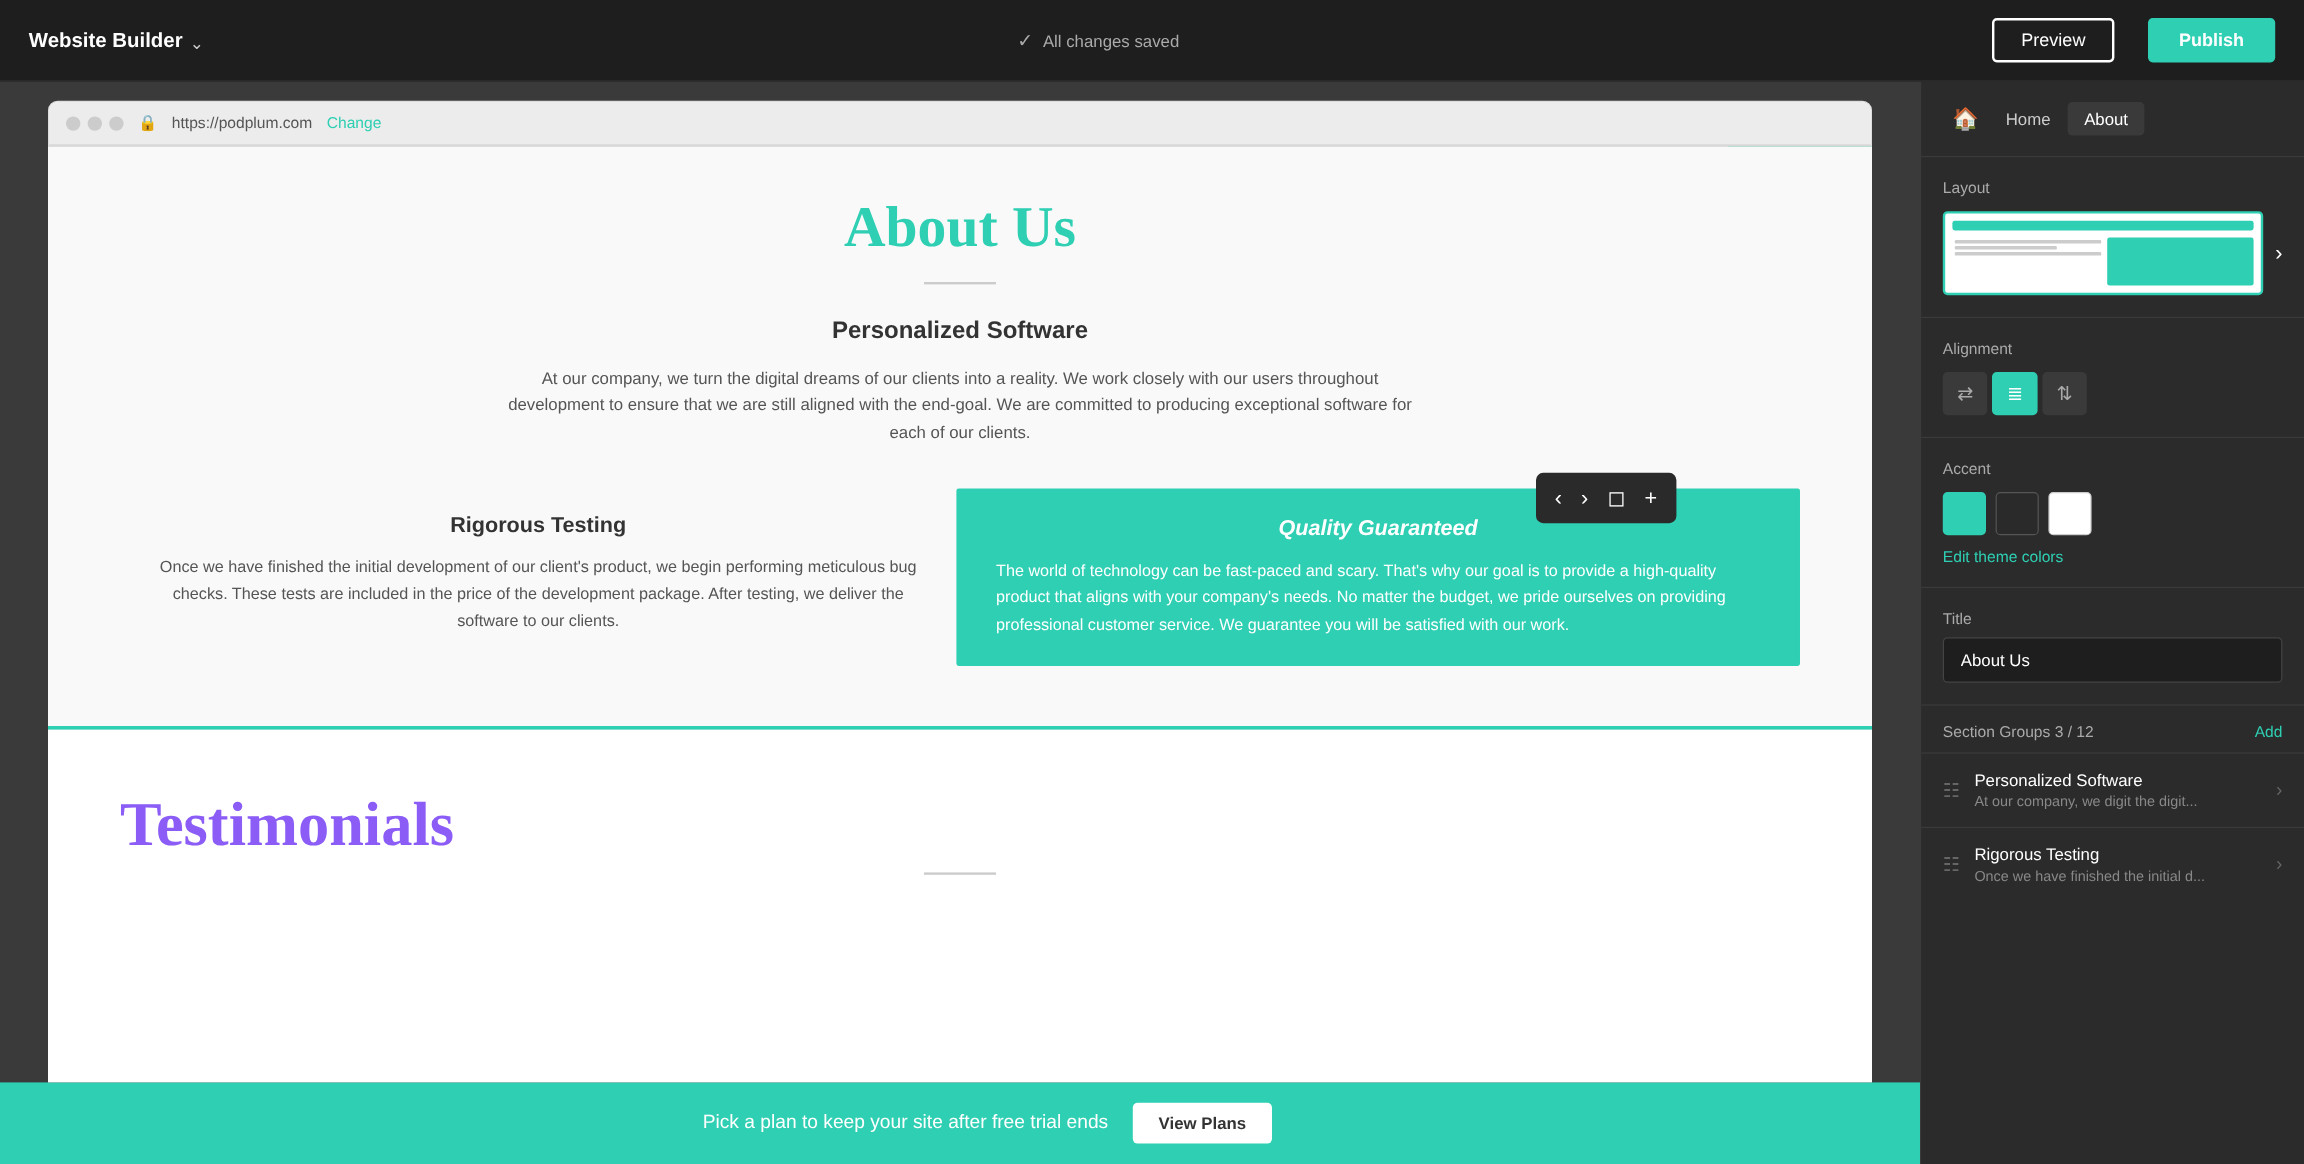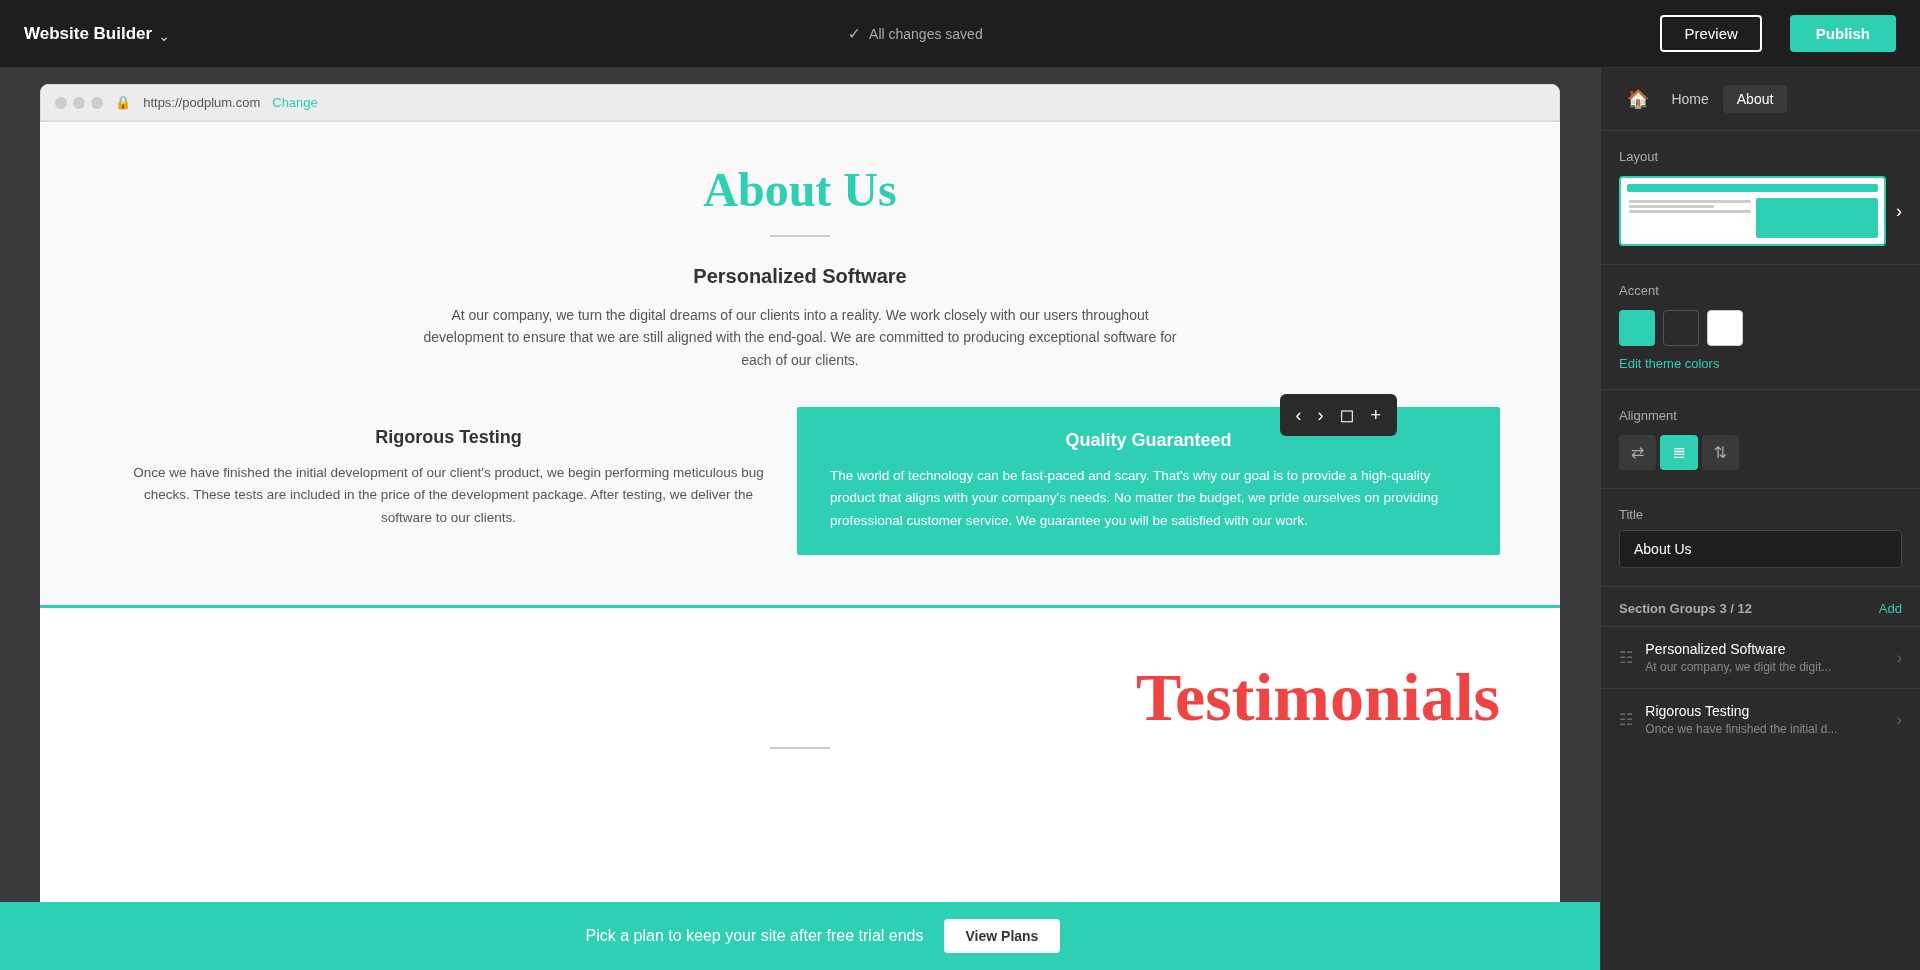--- a/index.html
+++ b/index.html
@@ -195,20 +195,21 @@
       font-size: 18px;
       font-weight: 700;
       color: #333;
       margin-bottom: 14px;
     }
     .col-title-white {
       font-size: 18px;
       font-weight: 700;
       color: #fff;
       margin-bottom: 14px;
+      font-style: italic;
     }
     .col-text {
       font-size: 13.5px;
       color: #555;
       line-height: 1.65;
       text-align: center;
     }
     .col-text-white {
       font-size: 13.5px;
       color: #fff;
@@ -241,24 +242,24 @@
       align-items: center;
       justify-content: center;
     }
 
     
     .testimonials-section {
       padding: 50px 60px 40px;
       background: #fff;
     }
     .testimonials-title {
-      text-align: right;
-      font-size: 68px;
+      text-align: left;
+      font-size: 52px;
       font-weight: 700;
-      color: #ef4444;
+      color: #8b5cf6;
       font-family: Georgia, serif;
       margin-bottom: 10px;
     }
     .testimonials-divider {
       width: 60px;
       height: 2px;
       background: #ccc;
       margin: 0 auto;
     }
 
@@ -437,21 +438,21 @@
     
     .section-groups-header {
       display: flex;
       align-items: center;
       justify-content: space-between;
       padding: 14px 18px 10px;
     }
     .section-groups-label {
       color: #aaa;
       font-size: 13px;
-      font-weight: 700;
+      font-weight: 400;
     }
     .section-groups-add {
       color: #2ecfb3;
       font-size: 13px;
       cursor: pointer;
       font-weight: 500;
       background: none;
       border: none;
     }
 
@@ -602,39 +603,39 @@
               <div style="height:3px;background:#ccc;border-radius:1px;"></div>
             </div>
             <div style="flex:1;background:#2ecfb3;border-radius:2px;"></div>
           </div>
         </div>
         <button class="layout-next-btn">›</button>
       </div>
     </div>
 
     <div class="panel-section">
+      <div class="panel-label">Alignment</div>
+      <div class="alignment-row">
+        <button class="align-btn">⇄</button>
+        <button class="align-btn active">≣</button>
+        <button class="align-btn">⇅</button>
+      </div>
+    </div>
+
+    <div class="panel-section">
       <div class="panel-label">Accent</div>
       <div class="accent-row">
         <div class="accent-swatch teal"></div>
         <div class="accent-swatch dark"></div>
         <div class="accent-swatch white"></div>
       </div>
       <span class="edit-theme-link">Edit theme colors</span>
     </div>
 
     <div class="panel-section">
-      <div class="panel-label">Alignment</div>
-      <div class="alignment-row">
-        <button class="align-btn">⇄</button>
-        <button class="align-btn active">≣</button>
-        <button class="align-btn">⇅</button>
-      </div>
-    </div>
-
-    <div class="panel-section">
       <div class="section-title-label">Title</div>
       <input class="title-input" type="text" value="About Us" style="">
     </div>
 
     <div class="section-groups-header">
       <span class="section-groups-label">Section Groups 3 / 12</span>
       <button class="section-groups-add">Add</button>
     </div>
 
     <div class="group-item">

